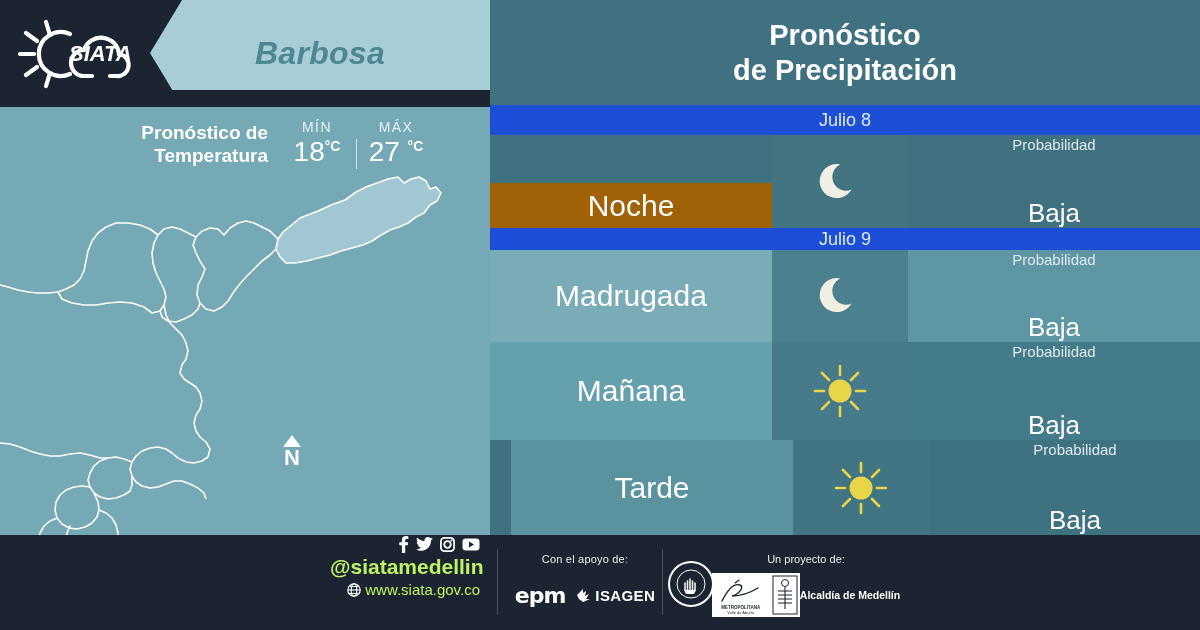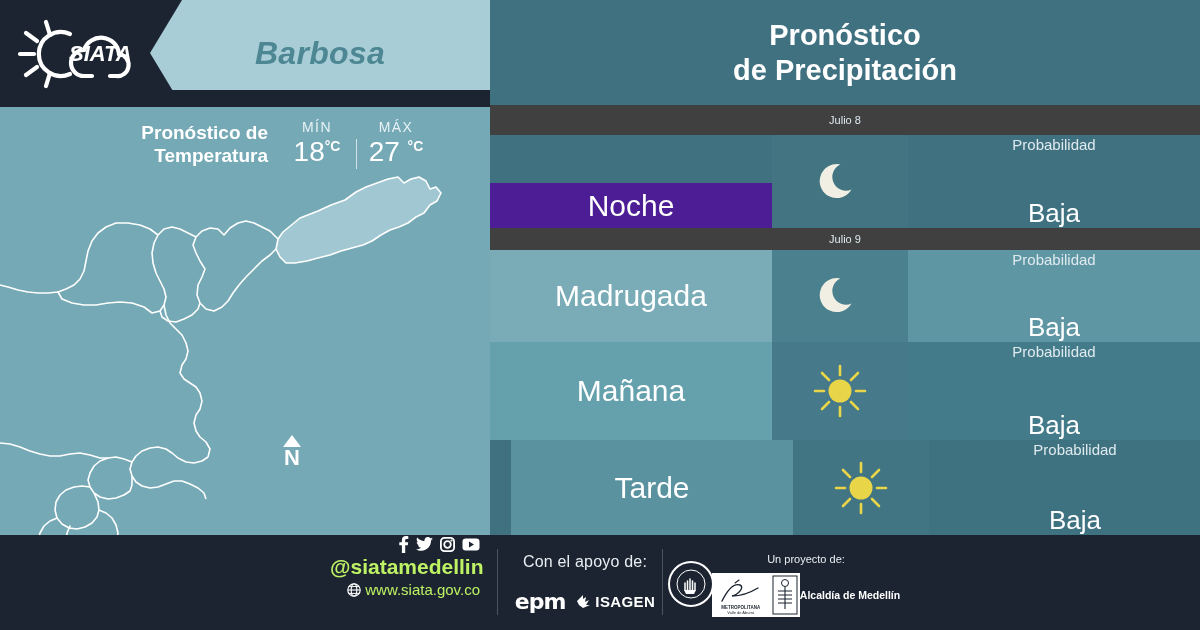--- a/index.html
+++ b/index.html
@@ -85,43 +85,43 @@
     background:#3f7180;
   }
   .right-title{
     position:absolute;left:0;top:0;width:710px;height:105px;
     display:flex;flex-direction:column;align-items:center;justify-content:center;
     color:#ffffff;font-weight:bold;font-size:29px;line-height:35px;
     text-align:center;
   }
   .date-strip{
     position:absolute;left:0;width:710px;height:30px;
-    background:#404040;
+    background:#1d4ed8;
     display:flex;align-items:center;justify-content:center;
-    color:#dceaef;font-size:11px;
+    color:#dceaef;font-size:18px;
   }
   .fc-row{
     position:absolute;left:0;width:710px;display:flex;
   }
   .fc-period{
     width:282px;display:flex;align-items:center;justify-content:center;
     color:#ffffff;font-size:30px;
   }
   .fc-icon{
     width:136px;display:flex;align-items:center;justify-content:center;
   }
   .fc-prob{
     flex:1;display:flex;flex-direction:column;
     align-items:center;justify-content:space-between;color:#ffffff;
   }
   .fc-prob .plabel{font-size:15px;color:#dfeaee;line-height:20px;}
   .fc-prob .pval{font-size:26px;line-height:30px;}
 
   
-  .shade-a .fc-period{background:#4c1d95;margin-top:48px;}
+  .shade-a .fc-period{background:#a16207;margin-top:48px;}
   .shade-a .fc-icon{background:#427581;}
   .shade-a .fc-prob{background:#3f7180;}
   .shade-b .fc-period{background:#79acb7;}
   .shade-b .fc-icon{background:#4b818e;}
   .shade-b .fc-prob{background:#5e96a4;}
   .shade-c .fc-period{background:#65a0ad;}
   .shade-c .fc-icon{background:#46798a;}
   .shade-c .fc-prob{background:#447b8a;}
   .shade-d .fc-period{background:#5a929f;}
   .shade-d .fc-icon{background:#417583;}
@@ -139,21 +139,21 @@
   .social-icons{
     display:flex;justify-content:flex-end;gap:7px;height:18px;align-items:center;
   }
   .handle{font-size:21px;font-weight:bold;line-height:26px;margin-top:1px;}
   .website{
     font-size:15px;line-height:19px;display:flex;
     align-items:center;justify-content:flex-end;gap:4px;
   }
   .vdiv{position:absolute;top:14px;width:1px;height:66px;background:#4a5460;}
   .support{position:absolute;left:505px;top:18px;width:160px;text-align:center;}
-  .support .cap{font-size:16px;color:#e9eef2;letter-spacing:.2px;}
+  .support .cap{font-size:11px;color:#e9eef2;letter-spacing:.2px;}
   .support .logos{
     display:flex;align-items:center;justify-content:center;gap:11px;margin-top:18px;
   }
   .epm-word{
     font-size:22px;font-weight:bold;color:#ffffff;letter-spacing:-1px;
     font-family:"DejaVu Sans", sans-serif;
   }
   .isagen-word{font-size:15px;font-weight:bold;color:#ffffff;letter-spacing:.4px;}
   .seal{
     width:42px;height:42px;border-radius:50%;

